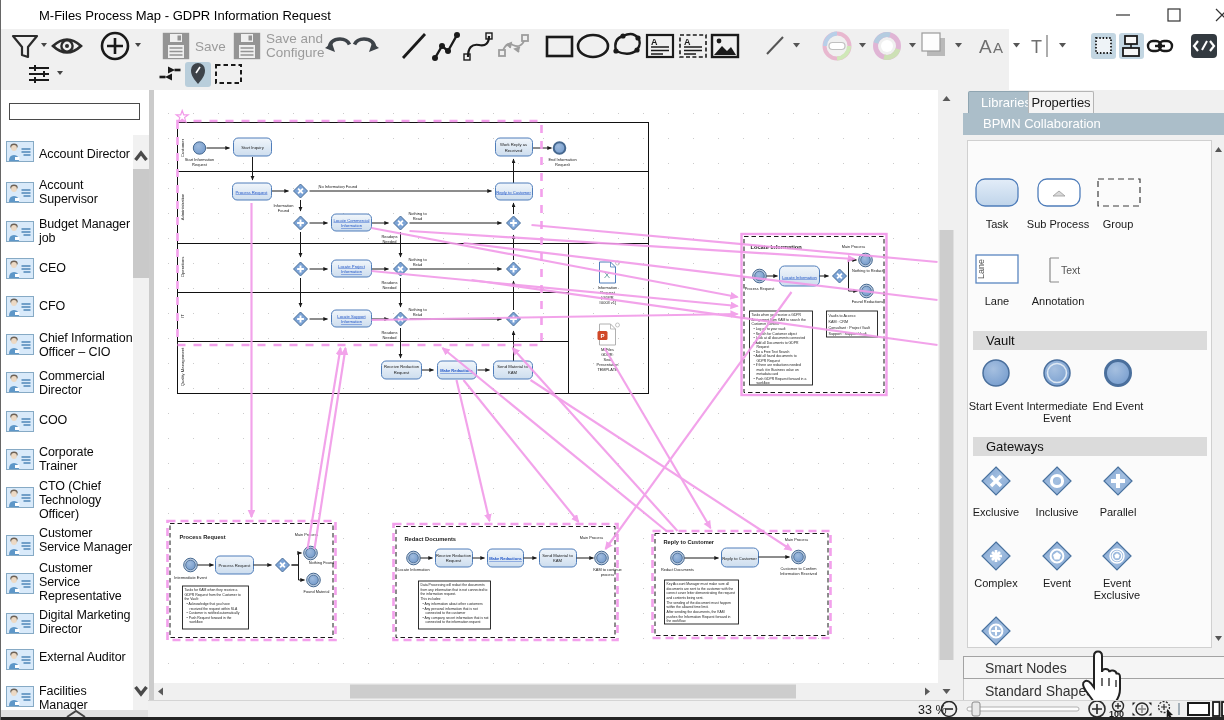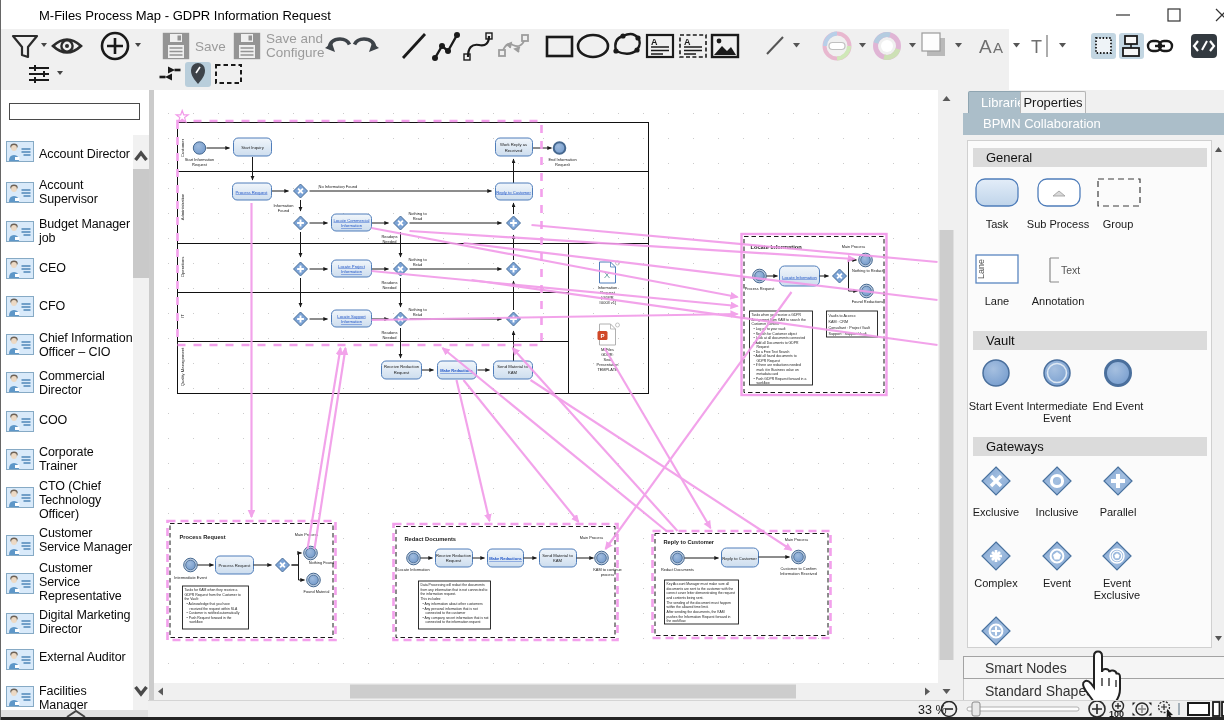--- a/index.html
+++ b/index.html
@@ -629,24 +629,23 @@
   </div>
   <div id="vsb">
     <svg width="17" height="610">
       <path d="M4.5 11 l4 -5 l4 5 z" fill="#5a5a5a"></path>
       <path d="M4.5 599 l4 5 l4 -5 z" fill="#5a5a5a"></path>
       <rect x="1.5" y="140" width="14" height="430" fill="#cdcdcd"></rect>
     </svg>
   </div>
   <div id="rightpanel">
     <div class="tab" style="left:13px;width:76px;background:#abbec9;color:#fff;border:1px solid #8fa5b1;border-bottom:none;border-radius:2px 2px 0 0">Libraries</div>
-    <div class="tab" style="left:65px;width:66px;background:#f4f4f4;color:#1a1a1a;border:1px solid #b5b5b5;border-bottom:none;border-radius:2px 2px 0 0">Properties</div>
+    <div class="tab" style="left:73px;width:66px;background:#f4f4f4;color:#1a1a1a;border:1px solid #b5b5b5;border-bottom:none;border-radius:2px 2px 0 0">Properties</div>
     <div style="position:absolute;left:8px;top:23px;width:262px;height:22px;background:#abbec9;color:#fff;font-size:13px;padding:3px 0 0 20px">BPMN Collaboration</div>
     <div style="position:absolute;left:12px;top:50px;width:245px;height:508px;background:#fbfbfb;border:1px solid #d0d0d0"></div>
-    <div class="secbar" style="top:58px">General</div>
     <div class="secbar" style="top:241px">Vault</div>
     <div class="secbar" style="top:347px">Gateways</div>
     <svg width="270" height="610" style="position:absolute;left:0;top:0">
       <defs>
         <linearGradient id="tg" x1="0" y1="0" x2="0" y2="1">
           <stop offset="0" stop-color="#e3edf8"></stop>
             <stop offset="1" stop-color="#bfd4ea"></stop>
         </linearGradient>
         <linearGradient id="gg" x1="0" y1="0" x2="1" y2="1">
           <stop offset="0" stop-color="#7ca0cf"></stop>

